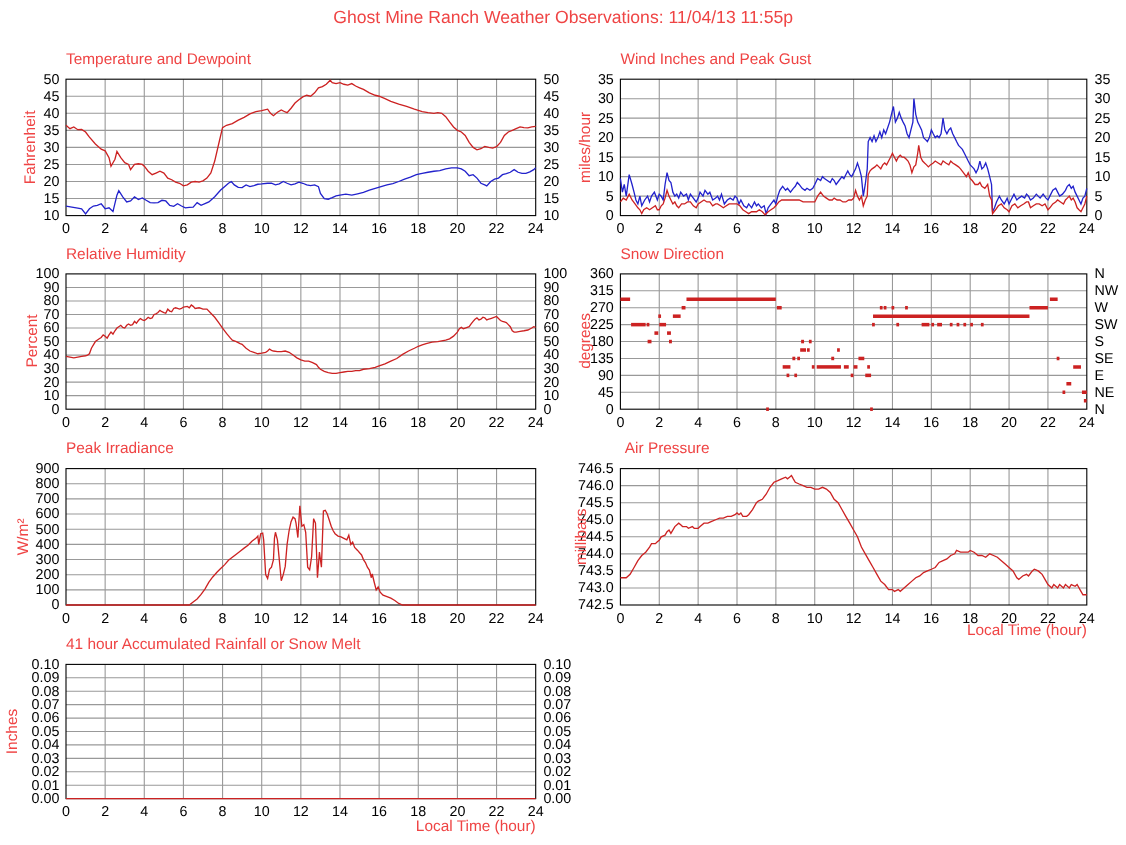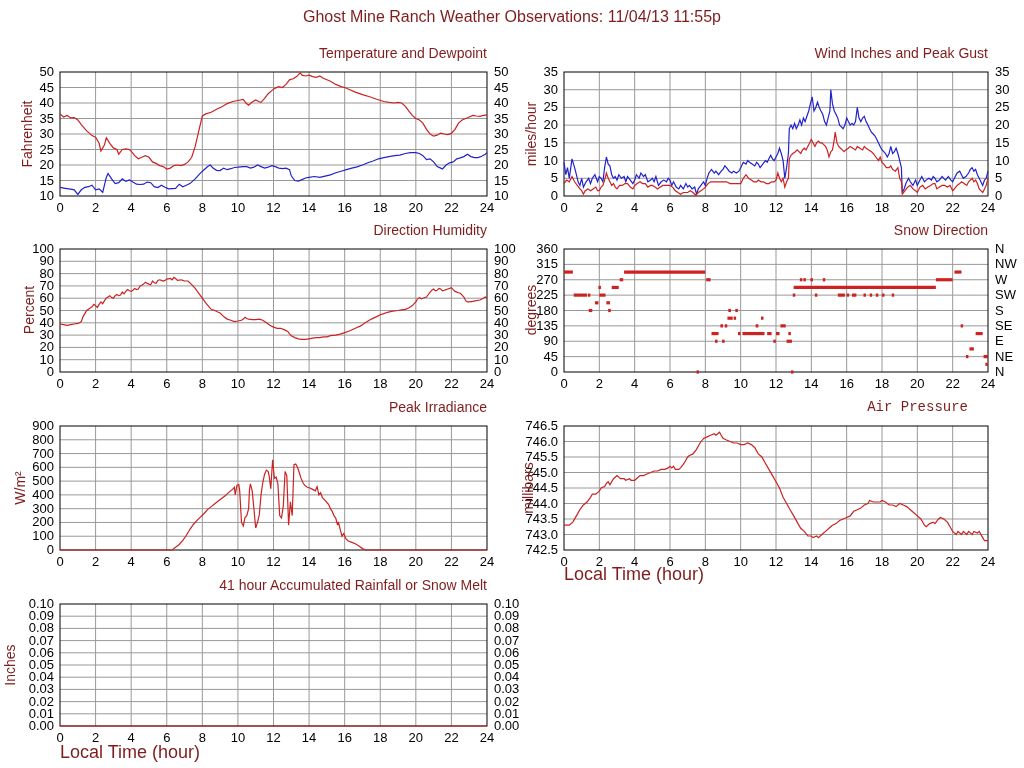--- a/index.html
+++ b/index.html
@@ -1,22 +1,22 @@
 <!DOCTYPE html>
 <html><head>
 <meta charset="utf-8">
 <style>
   html,body{margin:0;padding:0;background:#fff;}
   .page{position:relative;width:1024px;height:768px;background:#ffffff;
-        font-family:"Liberation Sans",sans-serif;color:#7f1d1d;overflow:hidden;}
+        font-family:"Liberation Sans",sans-serif;color:#ef4444;overflow:hidden;}
   .page-title{position:absolute;text-align:center;font-size:16px;}
-  .chart-title{position:absolute;text-align:right;font-size:14px;}
+  .chart-title{position:absolute;text-align:left;font-size:14px;}
   .axis-ylabel{position:absolute;width:140px;height:18px;line-height:18px;
                text-align:center;font-size:14px;transform:rotate(-90deg);}
-  .axis-xlabel{position:absolute;text-align:left;font-size:18px;}
+  .axis-xlabel{position:absolute;text-align:right;font-size:14px;}
   svg{position:absolute;left:0;top:0;}
 </style>
 </head>
 <body>
 
 <div class="page">
   <div class="page-title" style="left:0;top:8px;width:1024px;">Ghost Mine Ranch Weather Observations: 11/04/13 11:55p</div>
 
   <svg id="canvas" width="1024" height="768">
       <g>
@@ -440,24 +440,24 @@
         <text x="494" y="632.4" text-anchor="start" font-size="13" font-family="&quot;Liberation Sans&quot;, sans-serif" fill="#000000">0.08</text>
         <text x="54" y="620.2" text-anchor="end" font-size="13" font-family="&quot;Liberation Sans&quot;, sans-serif" fill="#000000">0.09</text>
         <text x="494" y="620.2" text-anchor="start" font-size="13" font-family="&quot;Liberation Sans&quot;, sans-serif" fill="#000000">0.09</text>
         <text x="54" y="608" text-anchor="end" font-size="13" font-family="&quot;Liberation Sans&quot;, sans-serif" fill="#000000">0.10</text>
         <text x="494" y="608" text-anchor="start" font-size="13" font-family="&quot;Liberation Sans&quot;, sans-serif" fill="#000000">0.10</text>
       </g>
     </svg>
 
   <div class="chart-title" style="left:60px;top:45px;width:427px;">Temperature and Dewpoint</div>
   <div class="chart-title" style="left:564px;top:45px;width:424px;">Wind Inches and Peak Gust</div>
-  <div class="chart-title" style="left:60px;top:222px;width:427px;">Direction Humidity</div>
+  <div class="chart-title" style="left:60px;top:222px;width:427px;">Relative Humidity</div>
   <div class="chart-title" style="left:564px;top:222px;width:424px;">Snow Direction</div>
   <div class="chart-title" style="left:60px;top:399px;width:427px;">Peak Irradiance</div>
-  <div class="chart-title" style="left:544px;top:399px;width:424px;font-family:Liberation Mono, monospace;">Air Pressure</div>
+  <div class="chart-title" style="left:568px;top:399px;width:424px;">Air Pressure</div>
   <div class="chart-title" style="left:60px;top:577px;width:427px;">41 hour Accumulated Rainfall or Snow Melt</div>
 
   <div class="axis-ylabel" style="left:-43px;top:125px;">Fahrenheit</div>
   <div class="axis-ylabel" style="left:461px;top:125px;">miles/hour</div>
   <div class="axis-ylabel" style="left:-41px;top:301px;">Percent</div>
   <div class="axis-ylabel" style="left:461px;top:301px;">degrees</div>
   <div class="axis-ylabel" style="left:-50px;top:479px;">W/m²</div>
   <div class="axis-ylabel" style="left:458px;top:479px;">millibars</div>
   <div class="axis-ylabel" style="left:-60px;top:656px;">Inches</div>
 

